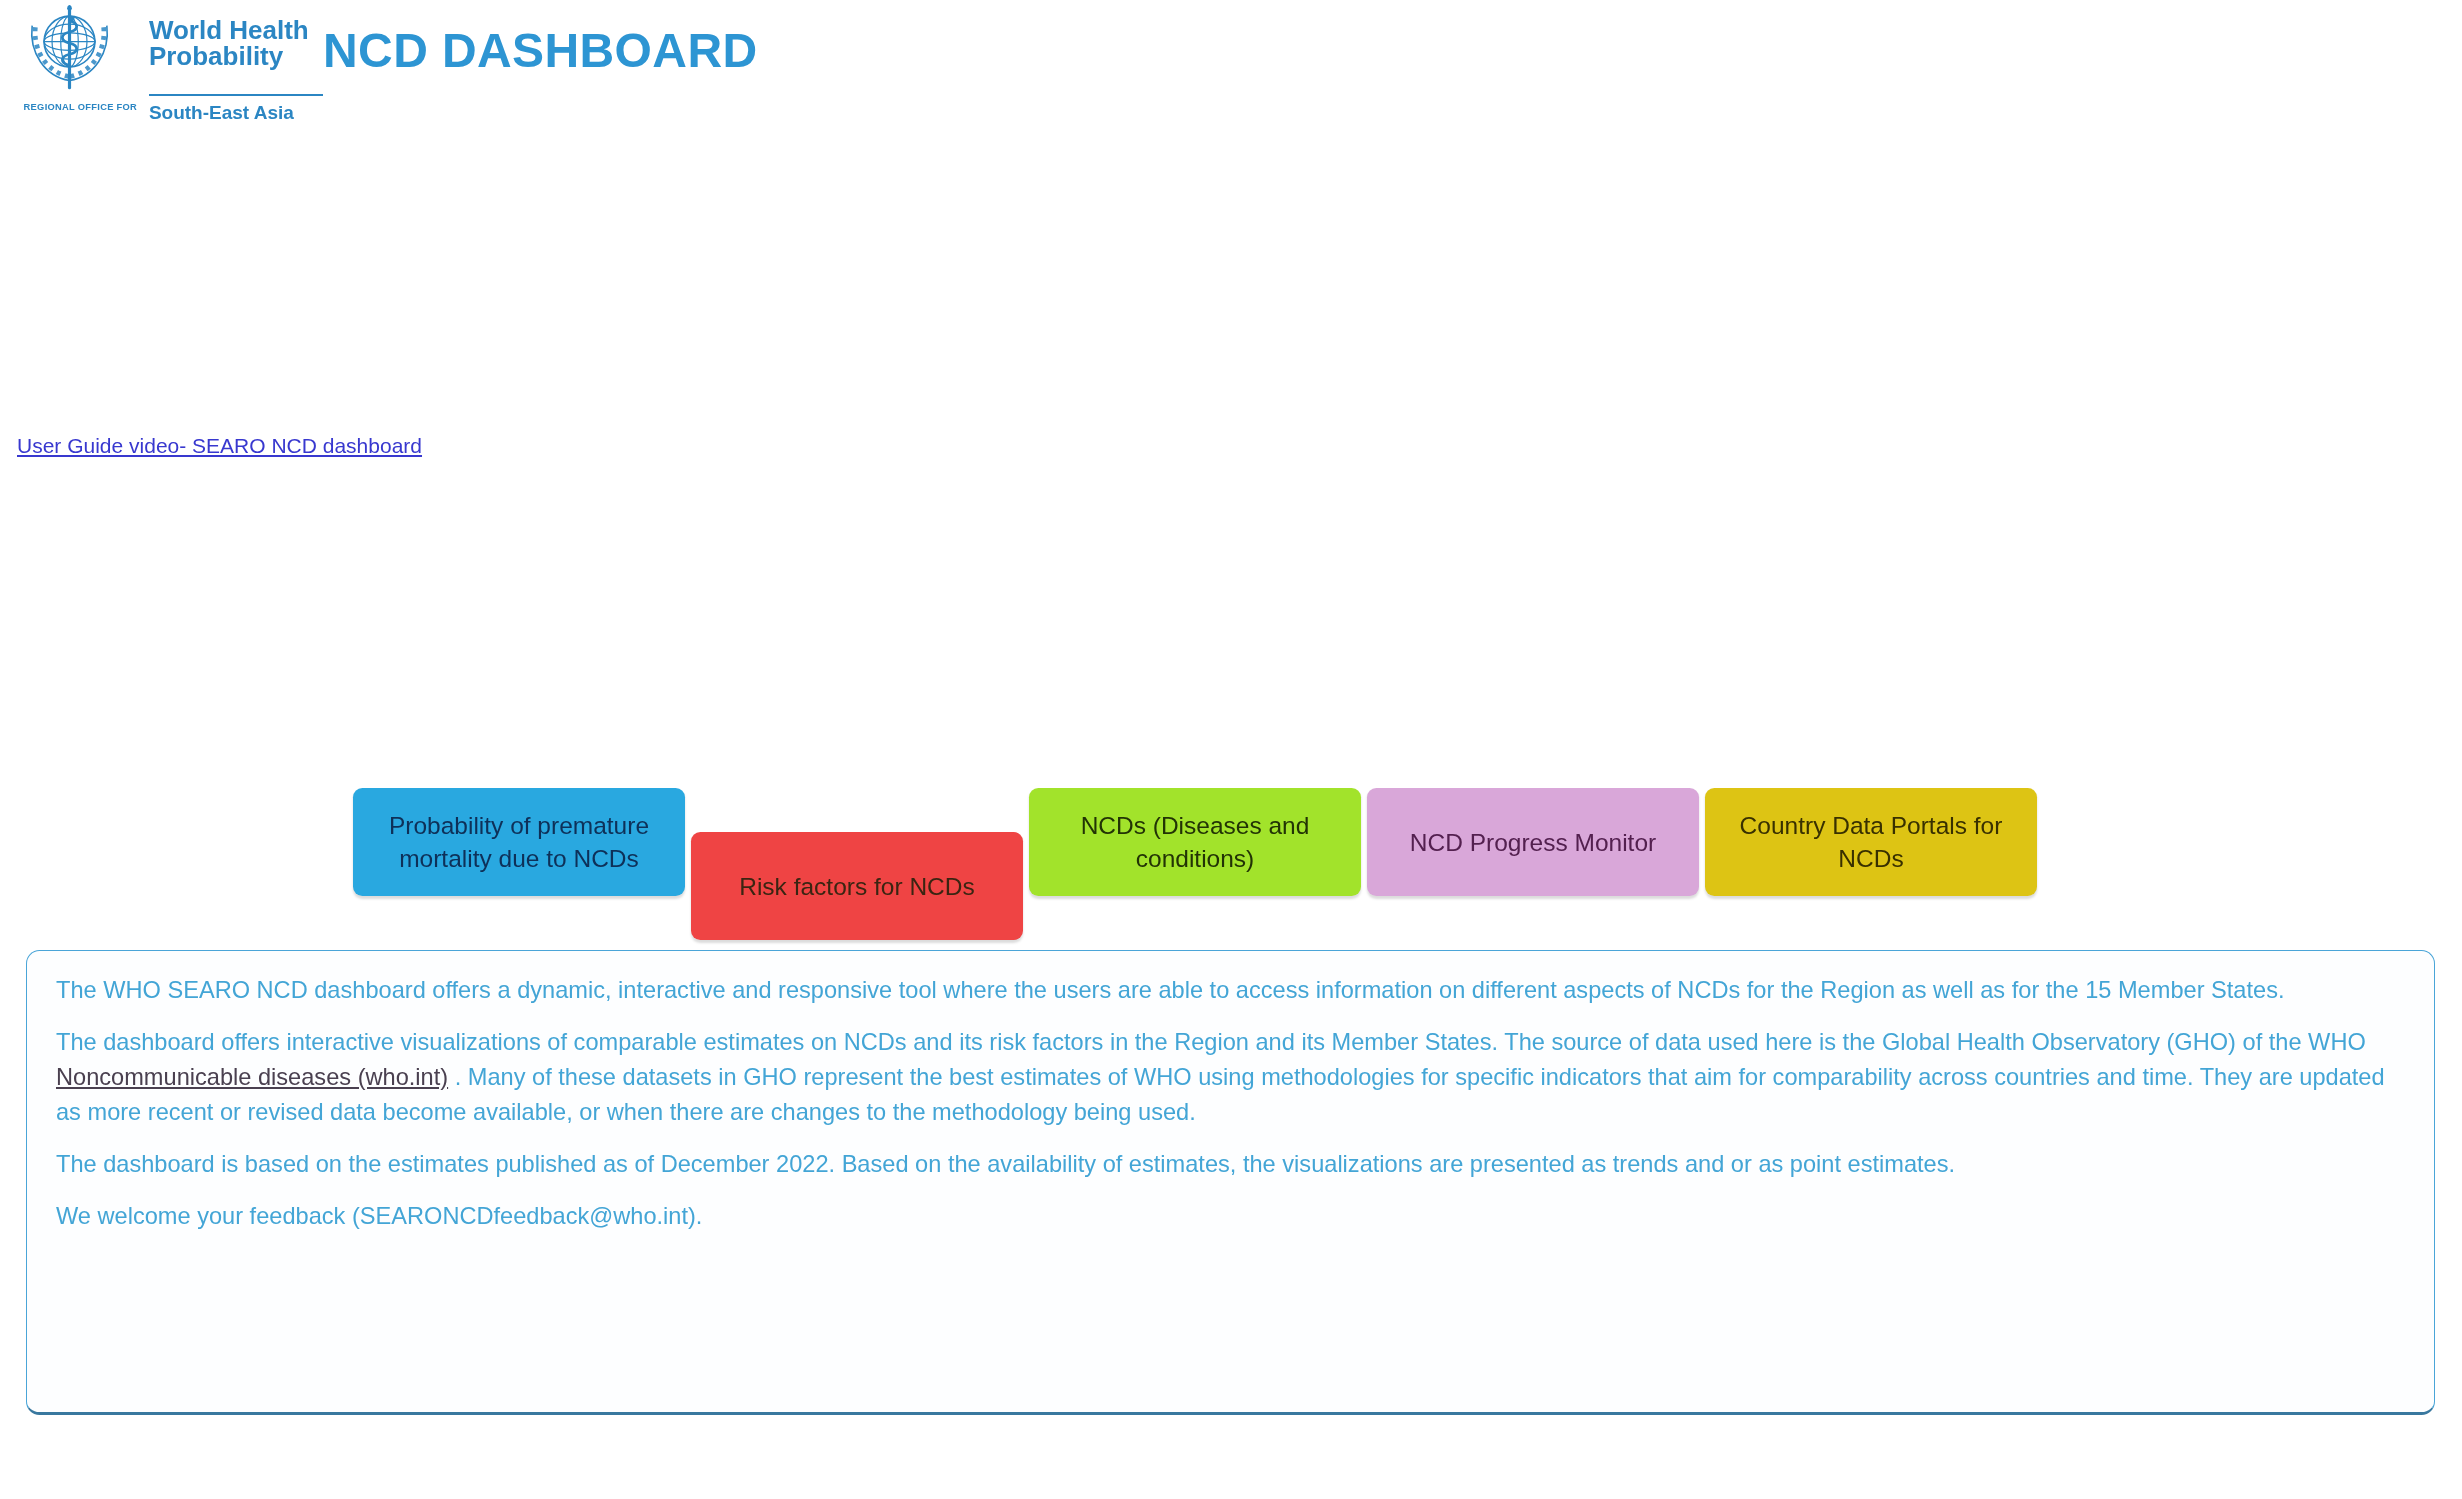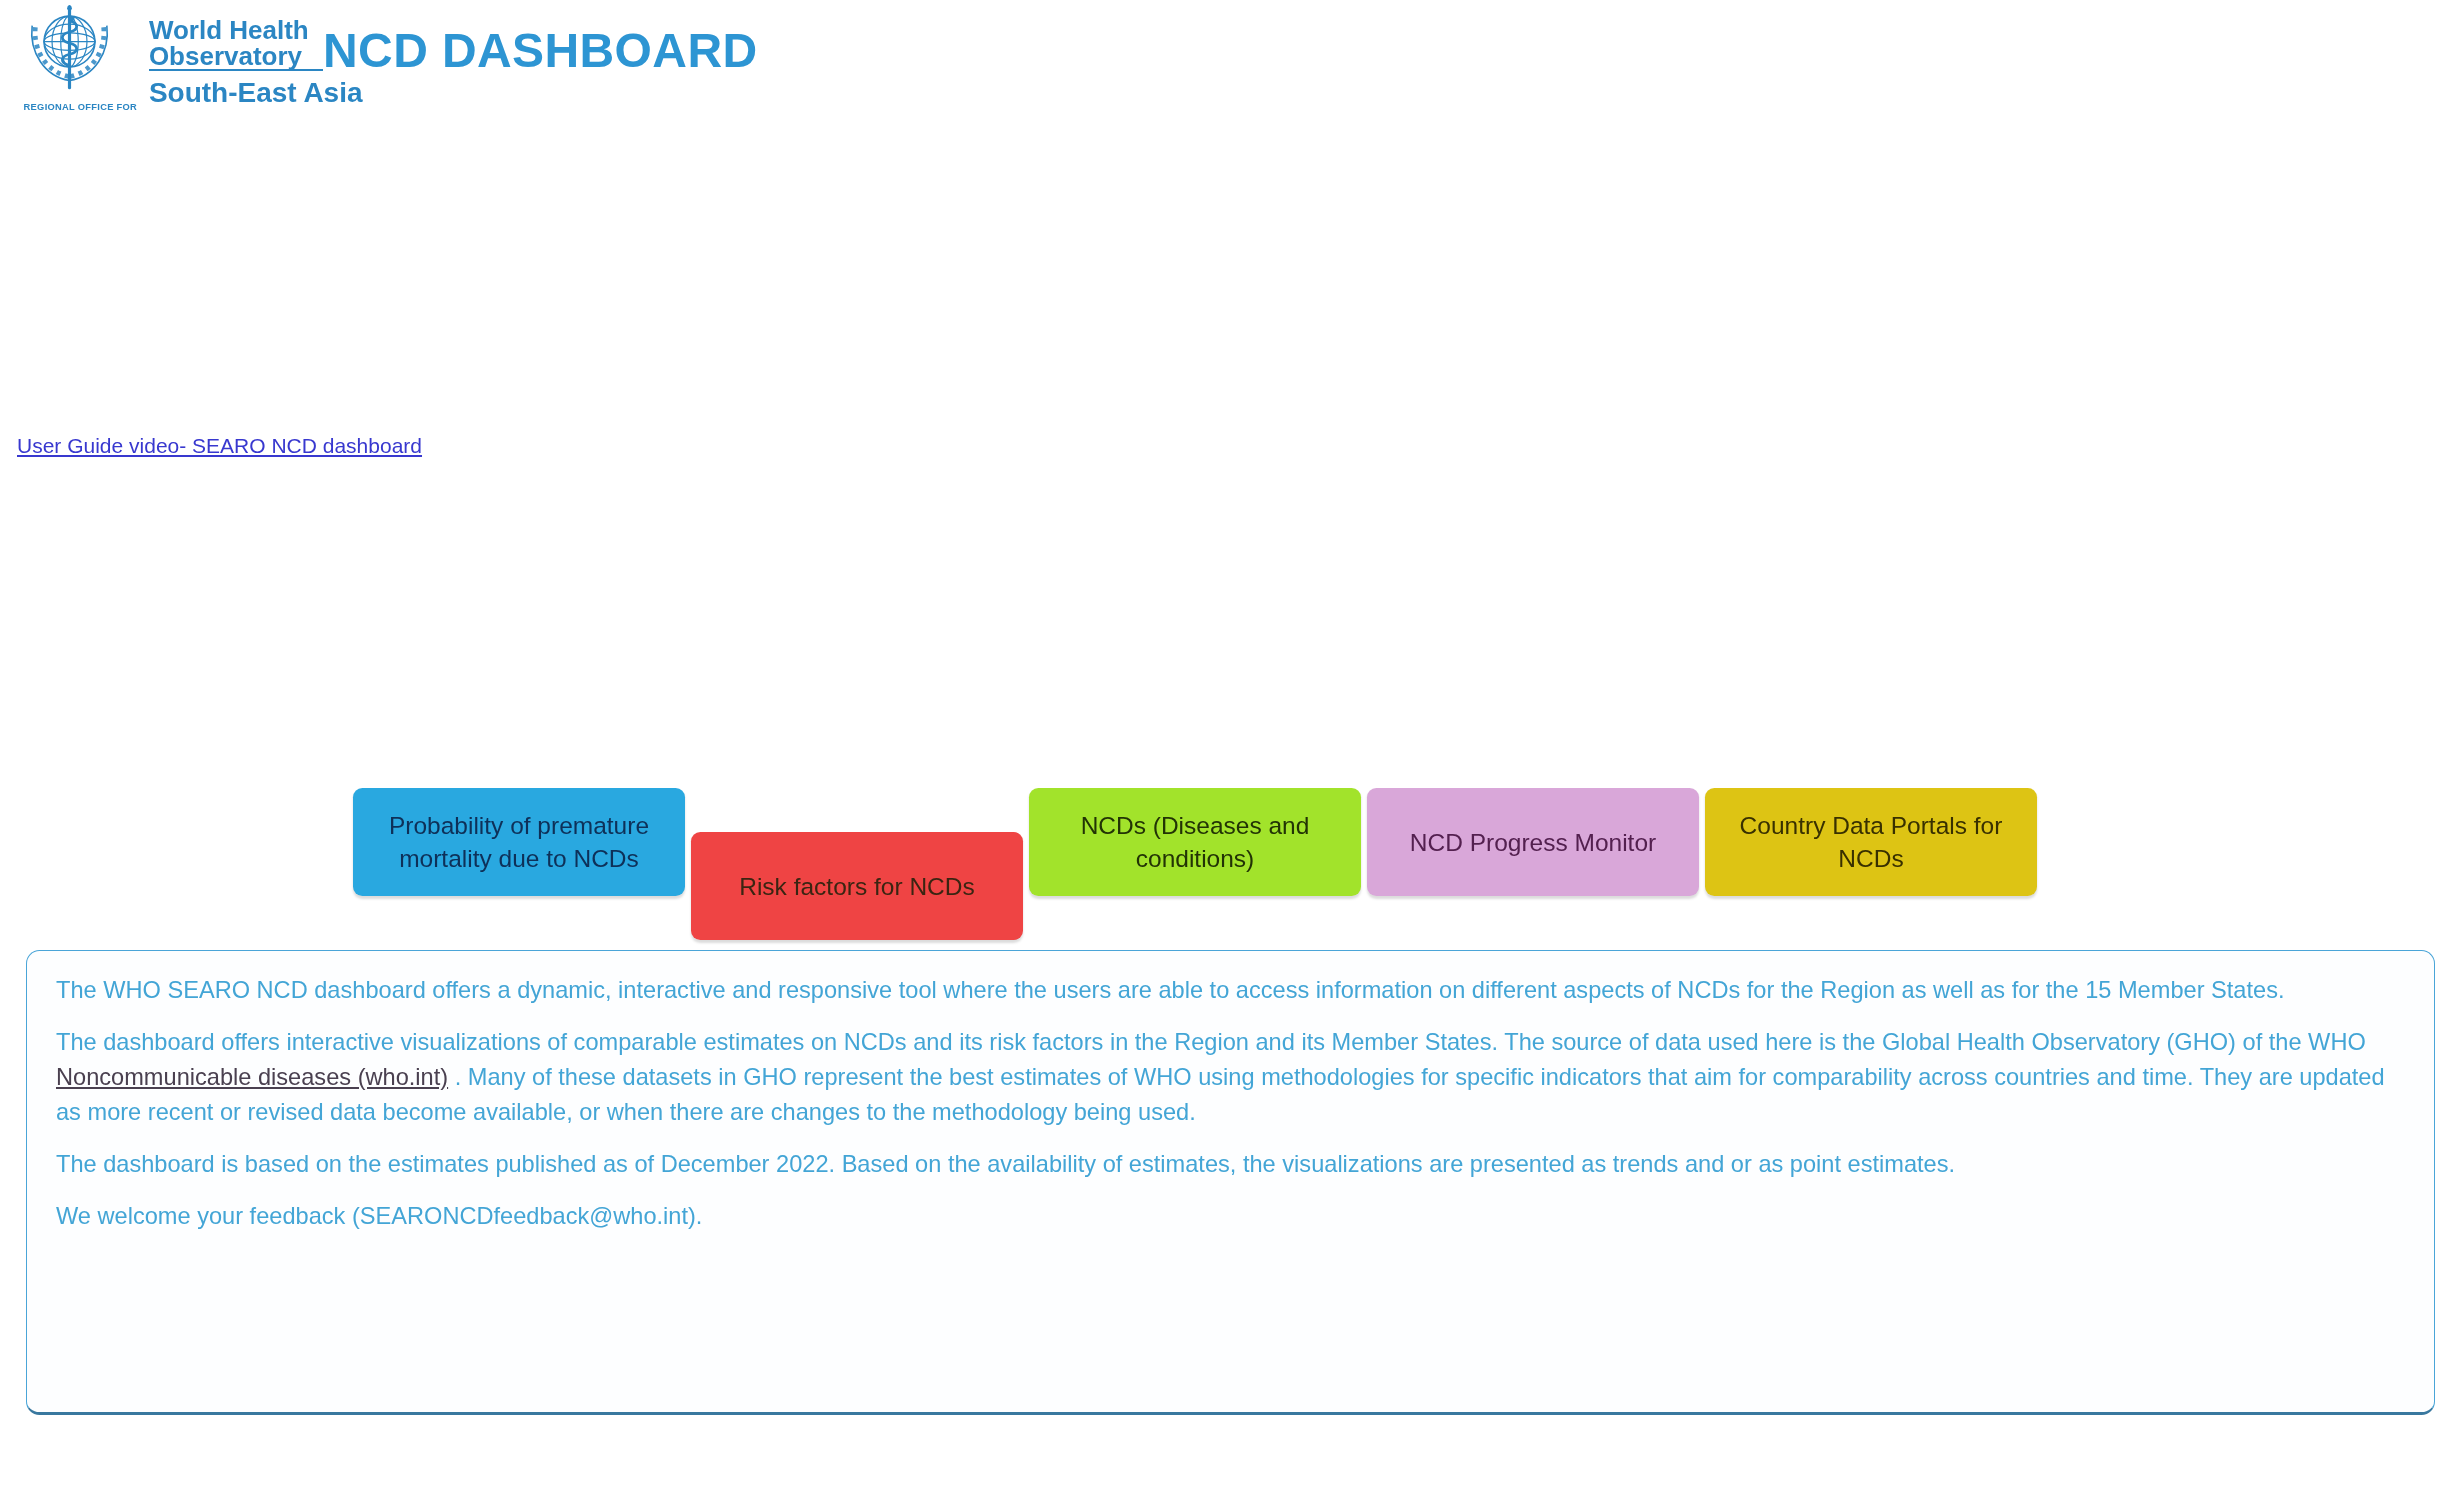--- a/index.html
+++ b/index.html
@@ -6,22 +6,22 @@
   body{font-family:"Liberation Sans","DejaVu Sans",sans-serif;}
   .page{position:relative;width:2462px;height:1499px;background:#ffffff;overflow:hidden;}
 
   
   .logo{position:absolute;left:23.6px;top:5px;display:flex;gap:11.8px;}
   .logo-emblem{width:91px;height:89px;flex:0 0 auto;}
   .logo-office{margin-top:5px;font-size:9.3px;line-height:10px;font-weight:600;
                letter-spacing:0.3px;color:#2b86c3;white-space:nowrap;}
   .logo-textcol{padding-top:11.8px;}
   .logo-org{font-size:26px;line-height:26px;font-weight:700;color:#2b86c3;}
-  .logo-region{margin-top:0;border-top:2.5px solid #2b86c3;padding-top:5.9px;
-               font-size:28px;font-weight:700;color:#2b86c3;width:174px;white-space:nowrap;}
+  .logo-region{margin-top:25px;border-top:2.5px solid #2b86c3;padding-top:5.9px;
+               font-size:19px;font-weight:700;color:#2b86c3;width:174px;white-space:nowrap;}
   .page-title{position:absolute;left:323px;top:29px;margin:0;font-size:48px;line-height:44px;
               font-weight:700;color:#2d95d3;letter-spacing:0.4px;}
 
   
   .guide-link{position:absolute;left:17px;top:434px;font-size:21px;color:#3838cf;
               text-decoration:underline;cursor:pointer;}
 
   
   .button-row{position:absolute;left:353px;top:788px;display:flex;gap:6px;}
   .btn{width:332px;height:108px;border-radius:9.3px;display:flex;align-items:center;
@@ -60,21 +60,21 @@
 
         <line x1="55" y1="2" x2="55" y2="104" stroke="#2b86c3" stroke-width="4" stroke-linecap="round"></line>
         <circle cx="55" cy="4" r="3" fill="#2b86c3"></circle>
         <path d="M55,20 C67,23 67,31 55,34 C43,37 43,45 55,48 C67,51 67,59 55,62 C43,65 43,73 55,76" stroke="#2b86c3" stroke-width="3.5"></path>
         <circle cx="58" cy="17" r="3.2" fill="#2b86c3"></circle>
       </svg>
       <div class="logo-office">REGIONAL OFFICE FOR</div>
     </div>
     <div class="logo-textcol">
       <div class="logo-org">World Health</div>
-      <div class="logo-org">Observatory</div>
+      <div class="logo-org">Probability</div>
       <div class="logo-region">South-East Asia</div>
     </div>
   </div>
 
   <h1 class="page-title">NCD DASHBOARD</h1>
 
   <a class="guide-link">User Guide video- SEARO NCD dashboard</a>
 
   <nav class="button-row">
     <div class="btn" style="background-color: rgb(41, 168, 224); color: rgb(14, 48, 88);">Probability of premature mortality due to NCDs</div>

